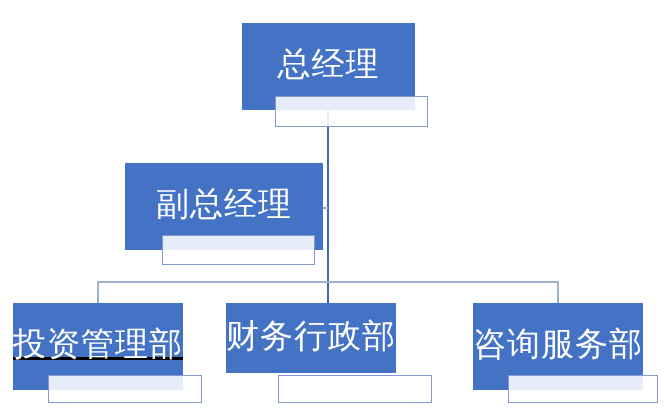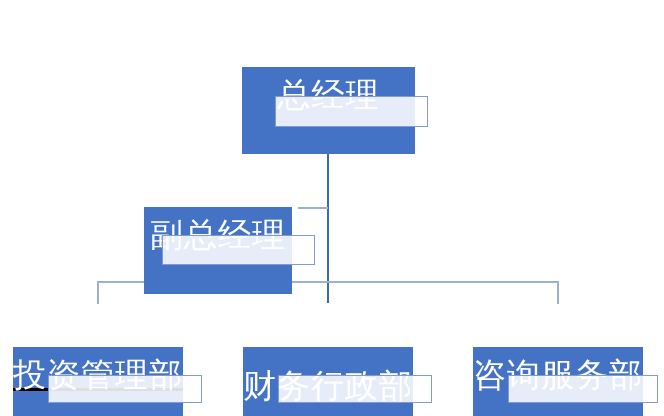--- a/index.html
+++ b/index.html
@@ -25,22 +25,21 @@
 
   
   .node {
     position: absolute;
     z-index: 2;
     background: var(--box-fill, #4472C4);
     display: flex;
     align-items: center;
     justify-content: center;
     box-sizing: border-box;
-    padding-bottom: 32px; 
-    margin-top: 44px;
+    padding-bottom: 6px; 
   }
   .node-label {
     color: var(--box-text, #ffffff);
     font-size: 33px;
     font-weight: 400;
     letter-spacing: 1px;
     white-space: nowrap;
     line-height: 1;
   }
 
@@ -62,31 +61,31 @@
   <div class="line light" style="left:298px; top:206.5px; width:30px; height:2px;"></div>
   <div class="line light" style="left:96.5px; top:280.5px; width:462px; height:2px;"></div>
   <div class="line light" style="left:96.5px; top:280.5px; width:2px; height:23px;"></div>
   <div class="line light" style="left:556.5px; top:280.5px; width:2px; height:23px;"></div>
 
   <div class="node" style="left:242px; top:23px; width:173px; height:87px;">
     <span class="node-label">总经理</span>
   </div>
   <div class="subrect" style="left:275px; top:96px; width:153px; height:31px;"></div>
 
-  <div class="node" style="left:144px; top:163px; width:148px; height:87px;">
+  <div class="node" style="left:125px; top:163px; width:198px; height:87px;">
     <span class="node-label">副总经理</span>
   </div>
   <div class="subrect" style="left:162px; top:235px; width:153px; height:30px;"></div>
 
   <div class="node" style="left:13px; top:303px; width:170px; height:87px;text-decoration:underline;">
     <span class="node-label">投资管理部</span>
   </div>
   <div class="subrect" style="left:48px; top:375px; width:154px; height:28px;"></div>
 
-  <div class="node" style="left:243px; top:303px; width:170px; height:87px;align-items:flex-end;">
+  <div class="node" style="left:226px; top:303px; width:170px; height:70px;">
     <span class="node-label">财务行政部</span>
   </div>
   <div class="subrect" style="left:278px; top:375px; width:154px; height:28px;"></div>
 
   <div class="node" style="left:473px; top:303px; width:170px; height:87px;">
     <span class="node-label">咨询服务部</span>
   </div>
   <div class="subrect" style="left:508px; top:375px; width:150px; height:28px;"></div>
 
 </div>

